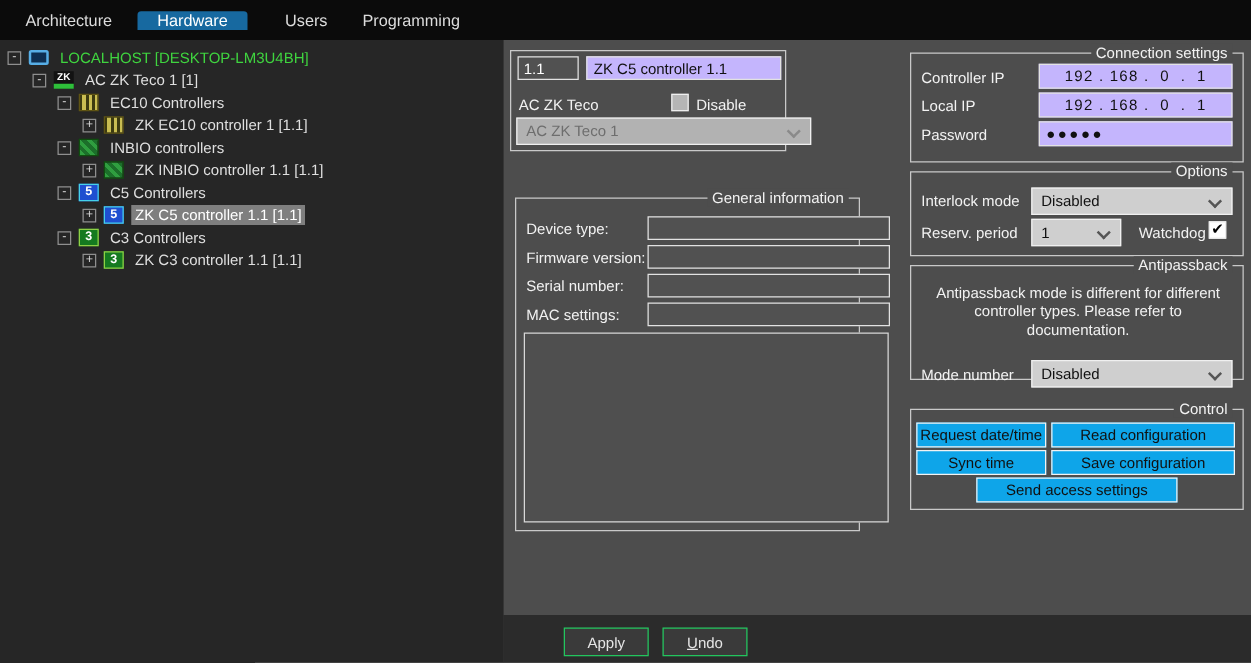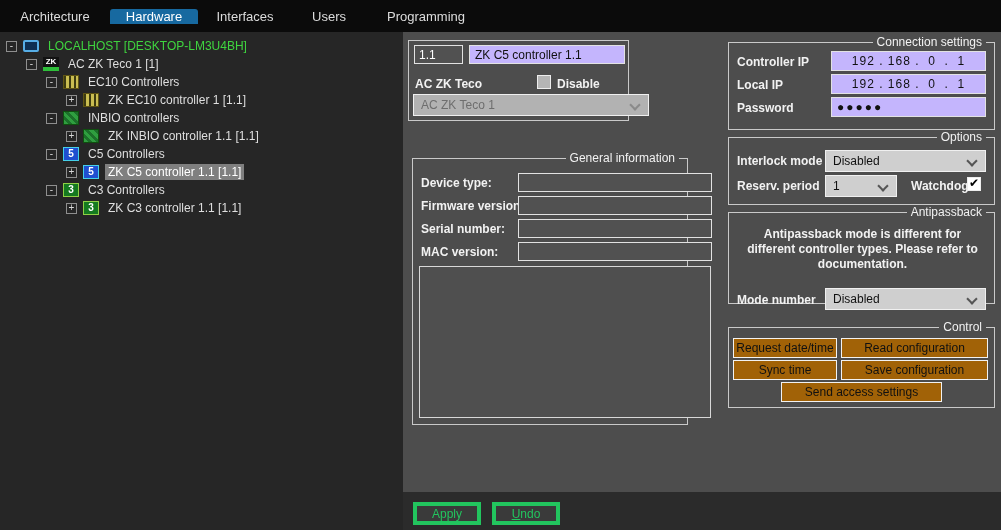--- a/index.html
+++ b/index.html
@@ -49,21 +49,21 @@
   .tree-label.root { color:#3fd43f; }
   .tree-row.selected .tree-label { background:#7f7f7f; color:#fff; }
 
   
   .content-bg { position:absolute; left:403px; top:32px; width:598px; height:460px; background:#4d4d4d; }
   .footer { position:absolute; left:403px; top:492px; width:598px; height:38px; background:#2b2b2b; }
 
   .group { position:absolute; border:1px solid #c9c9c9; }
   .group-title { position:absolute; top:-8px; right:8px; background:#4d4d4d;
                  padding:0 4px; color:#f2f2f2; font-size:12px; white-space:nowrap; }
-  .lbl { position:absolute; color:#f2f2f2; font-size:12px; white-space:nowrap;font-weight:bold; }
+  .lbl { position:absolute; color:#f2f2f2; font-size:12px; white-space:nowrap; }
 
   .input-dark { position:absolute; background:#515151; border:1px solid #e2e2e2;
                 color:#fff; font-size:12px; padding:0 4px; line-height:17px; }
   .input-white { position:absolute; background:#c4b5fd; border:1px solid #e2e2e2;
                  color:#111; font-size:12px; padding:0 5px; line-height:18px; }
   .ip { text-align:center; letter-spacing:1px; }
   .pwd { font-size:12px; letter-spacing:2px; font-weight:bold; }
 
   .dropdown { position:absolute; background:#cfcfcf; border:1px solid #f0f0f0;
               color:#111; display:flex; align-items:center; padding:0 7px; }
@@ -72,34 +72,33 @@
                      transform:rotate(45deg); }
   .dropdown.disabled { background:#b2b2b2; color:#6e6e6e; }
   .dropdown.disabled::after { border-color:#8a8a8a; }
 
   .checkbox { position:absolute; width:14px; height:14px; background:#b5b5b5;
               border:1px solid #ededed; }
   .checkbox.checked { background:#fff; }
   .checkbox.checked::after { content:"\2714"; position:absolute; left:1px; top:-2px;
                              font-size:12px; color:#000; }
 
-  .btn { position:absolute; background:#a16207; border:1px solid #f2f2f2; color:#111;
+  .btn { position:absolute; background:#0ea5e9; border:1px solid #f2f2f2; color:#111;
          font-size:12px; display:flex; align-items:center; justify-content:center;
          cursor:default; }
-  .footer-btn { background:#3a3a3a; border:4px solid #22c55e; color:#22c55e; }
+  .footer-btn { background:#3a3a3a; border:1px solid #22c55e; color:#e5e5e5;margin-left:38px; }
   .ul-first::first-letter { text-decoration:underline; }
   .bigbox { position:absolute; background:#4f4f4f; border:1px solid #d8d8d8; }
 </style>
 </head>
 <body>
 
 <div class="menubar">
   <div class="tab">Architecture</div>
   <div class="tab active">Hardware</div>
-  <div class="tab">Interfaces</div>
   <div class="tab">Users</div>
   <div class="tab">Programming</div>
 </div>
 
 <div class="tree-panel">
     <div class="tree-row" style="padding-left: 6px;">
       <span class="expander">-</span>
       <span class="ticon icon-monitor"></span>
       <span class="tree-label root">LOCALHOST [DESKTOP-LM3U4BH]</span>
     </div>
@@ -165,21 +164,21 @@
 </div>
 
 <div class="group" style="left:412px; top:158px; width:276px; height:267px;">
   <div class="group-title">General information</div>
   <div class="lbl" style="left:8px; top:17px;">Device type:</div>
   <input class="input-dark" style="left: 105px; top: 14px; width: 194px; height: 19px;" value="">
   <div class="lbl" style="left:8px; top:40px;">Firmware version:</div>
   <input class="input-dark" style="left: 105px; top: 37px; width: 194px; height: 19px;" value="">
   <div class="lbl" style="left:8px; top:63px;">Serial number:</div>
   <input class="input-dark" style="left: 105px; top: 60px; width: 194px; height: 19px;" value="">
-  <div class="lbl" style="left:8px; top:86px;">MAC version:</div>
+  <div class="lbl" style="left:8px; top:86px;">MAC settings:</div>
   <input class="input-dark" style="left: 105px; top: 83px; width: 194px; height: 19px;" value="">
   <div class="bigbox" style="left:6px; top:107px; width:292px; height:152px;"></div>
 </div>
 
 <div class="group" style="left:728px; top:42px; width:267px; height:88px;">
   <div class="group-title">Connection settings</div>
   <div class="lbl" style="left:8px; top:12px;">Controller IP</div>
   <input class="input-white ip" style="left: 102px; top: 8px; width: 155px; height: 20px;" value="192 . 168 .  0  .  1">
   <div class="lbl" style="left:8px; top:35px;">Local IP</div>
   <input class="input-white ip" style="left: 102px; top: 31px; width: 155px; height: 20px;" value="192 . 168 .  0  .  1">

